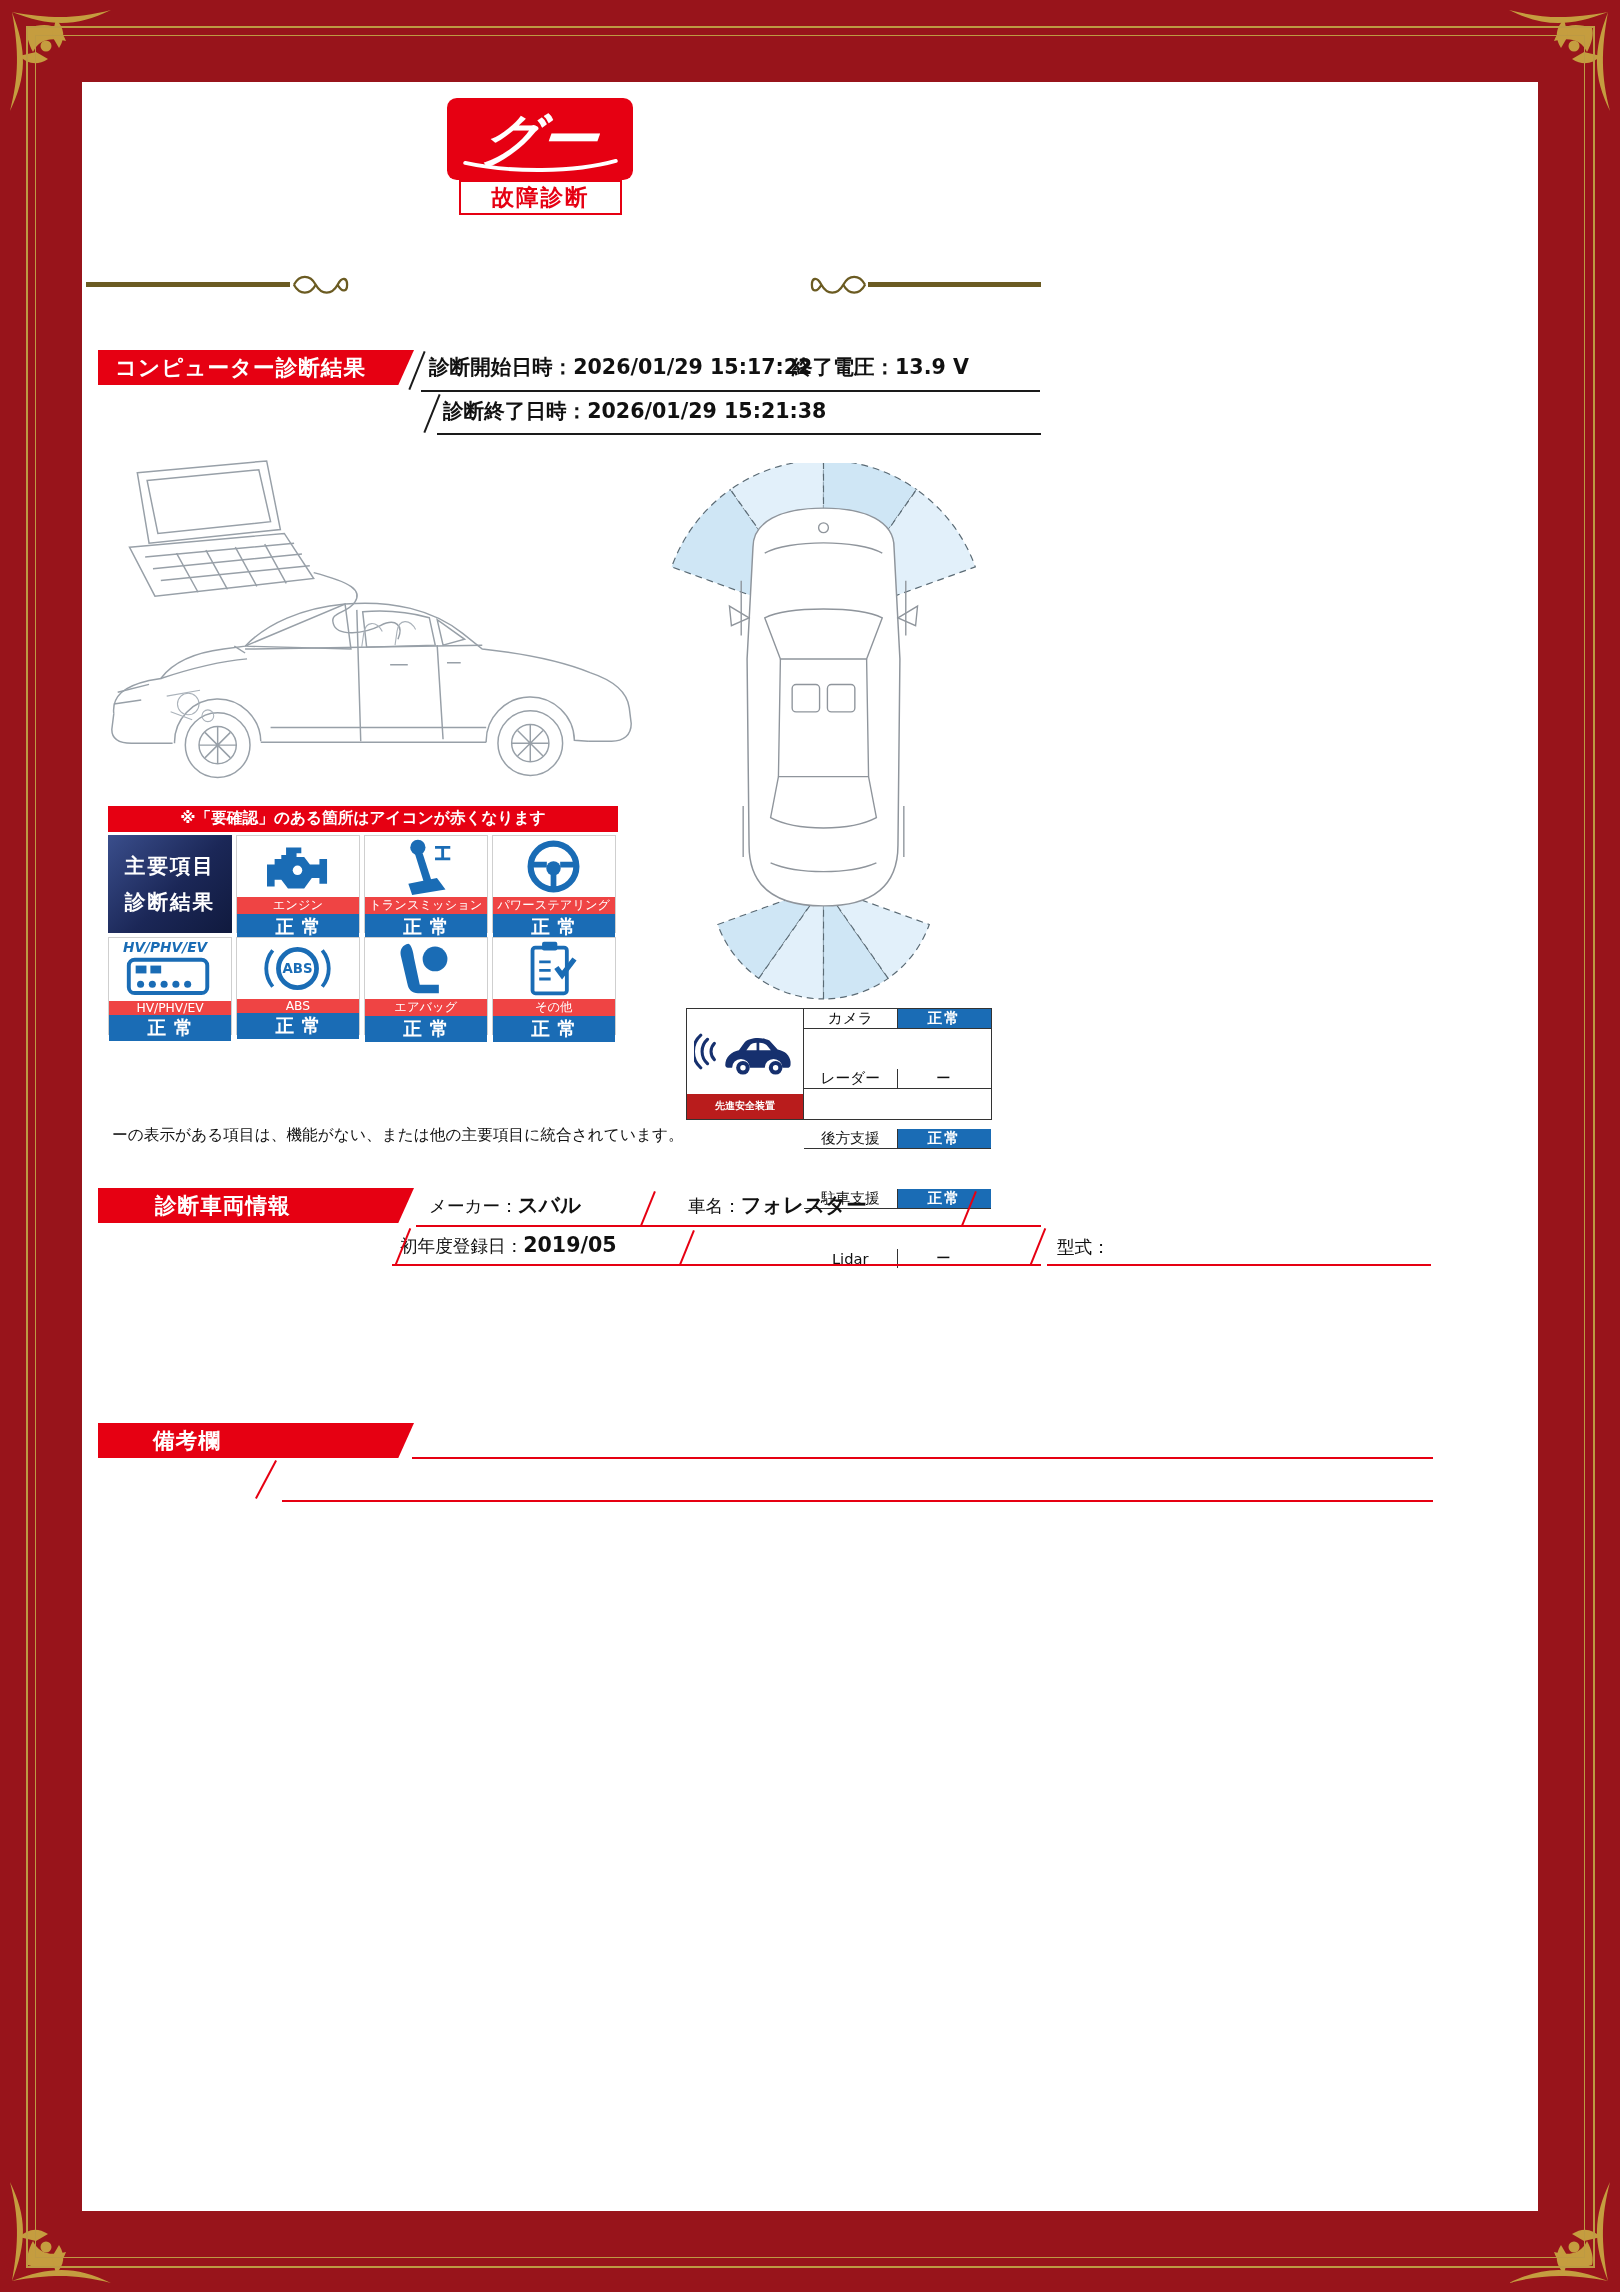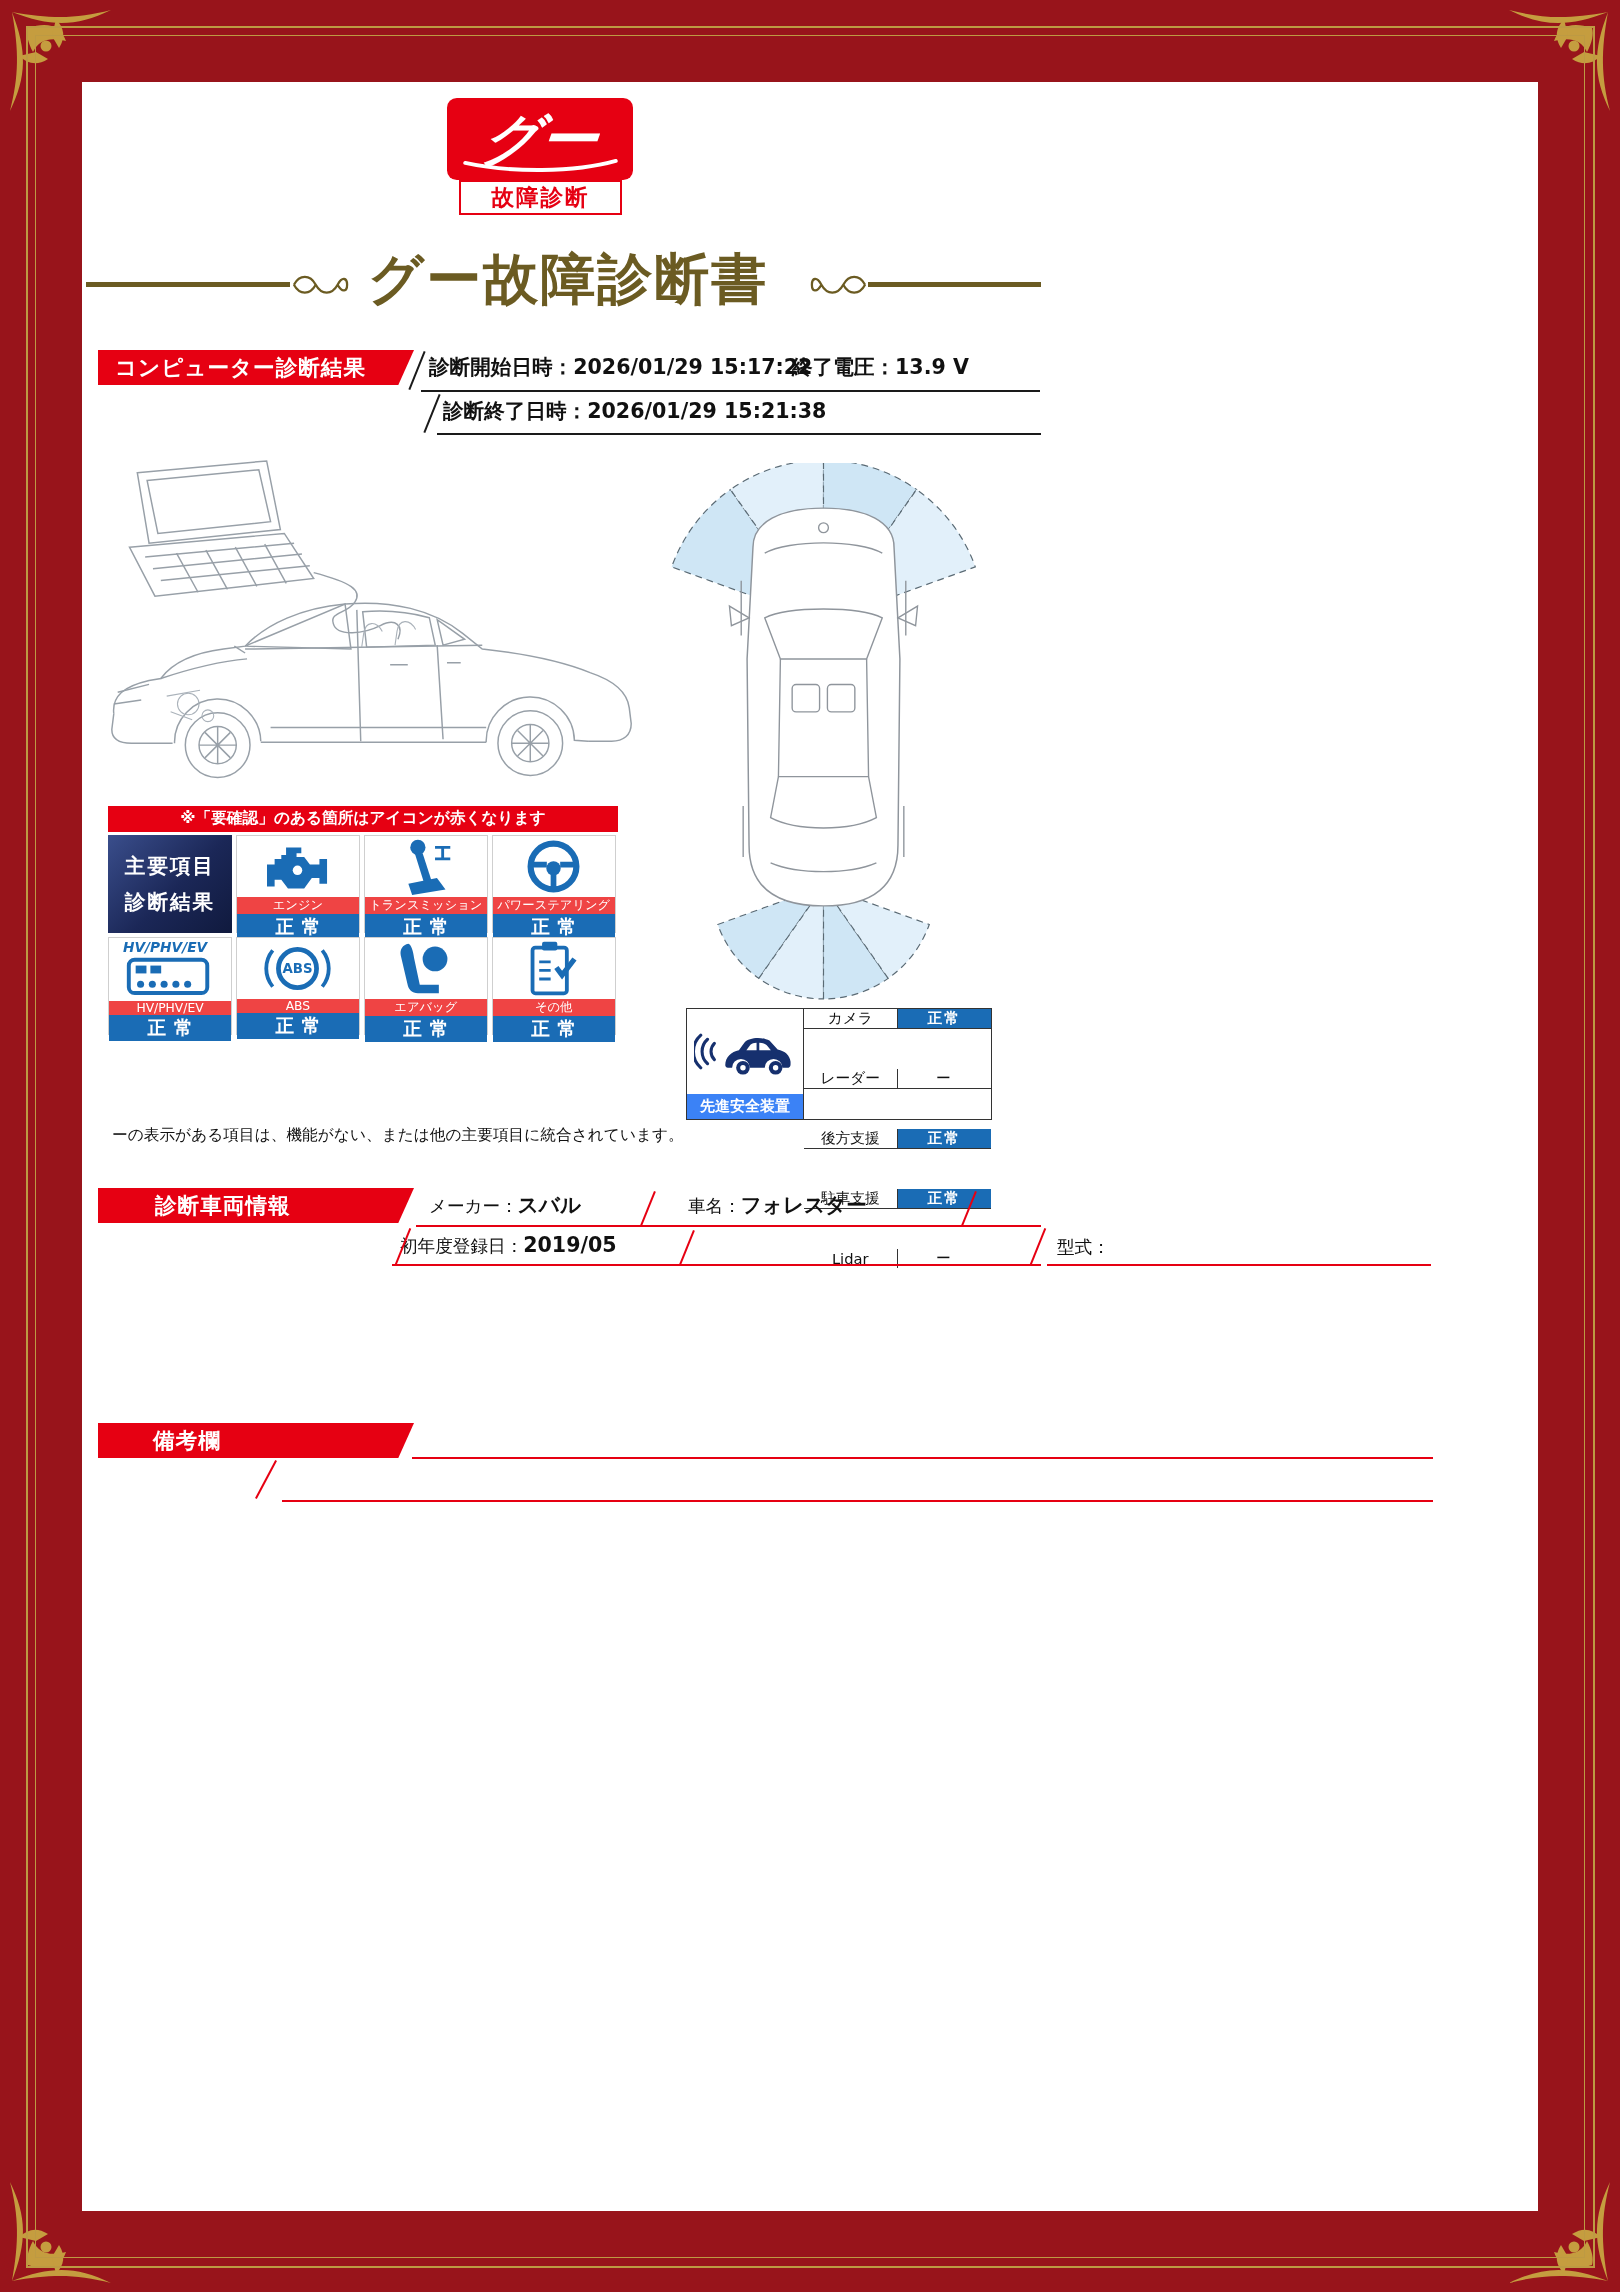--- a/index.html
+++ b/index.html
@@ -53,21 +53,21 @@
   .cell .icon-zone{flex:1;display:flex;align-items:center;justify-content:center;}
   .cell .label-bar{height:23.5px;background:#ef4444;color:#fff;font-size:12.3px;display:flex;align-items:center;justify-content:center;white-space:nowrap;}
   .cell .status-bar{height:29px;background:#1a6cb5;color:#fff;font-size:18.6px;font-weight:bold;display:flex;align-items:center;justify-content:center;letter-spacing:7.8px;padding-left:7.8px;box-sizing:border-box;}
   .cell.header-cell{background:linear-gradient(135deg,#3a4e8c 0%,#1b2757 55%,#101a3e 100%);border:none;color:#fff;display:flex;align-items:center;justify-content:center;flex-direction:column;gap:7.8px;font-size:20.6px;font-weight:bold;letter-spacing:2px;}
   .footnote{position:absolute;left:112px;top:1125px;font-size:15.7px;color:#111;}
 
   
   .safety{position:absolute;left:686px;top:1008px;width:306px;height:112px;border:1px solid #333;box-sizing:border-box;display:flex;background:#fff;}
   .safety-left{width:116px;display:flex;flex-direction:column;border-right:1px solid #333;}
   .safety-left .s-icon{flex:1;display:flex;align-items:center;justify-content:center;}
-  .safety-left .s-label{height:25.5px;background:#3b82f6;color:#fff;font-size:15px;font-weight:bold;display:flex;align-items:center;justify-content:center;}
+  .safety-left .s-label{height:25.5px;background:#b91c1c;color:#fff;font-size:10px;font-weight:bold;display:flex;align-items:center;justify-content:center;}
   .safety-table{flex:1;display:grid;grid-template-rows:repeat(5,1fr);gap:40px;}
   .safety-row{display:flex;border-bottom:1px solid #333;}
   .safety-row:last-child{border-bottom:none;}
   .safety-name{width:50%;display:flex;align-items:center;justify-content:center;font-size:14.7px;color:#111;border-right:1px solid #333;box-sizing:border-box;}
   .safety-status{width:50%;display:flex;align-items:center;justify-content:center;font-size:14.7px;font-weight:bold;background:#1a6cb5;color:#fff;letter-spacing:2px;}
   .safety-status.dash{background:#fff;color:#111;font-weight:normal;}
 
   
   .vlabel{position:absolute;font-size:17.6px;color:#111;line-height:33px;white-space:nowrap;}
   .vvalue{font-size:20.6px;font-weight:bold;color:#111;}
@@ -141,21 +141,20 @@
     <span>故障診断</span>
   </div>
 
   <div class="tline l"></div>
   <svg class="flourish l" viewBox="0 0 60 28">
     <g fill="none" stroke="#6b5b22" stroke-width="2.4">
       <path d="M2,14 C8,3 19,3 25,14 C31,25 42,25 48,14 C53,5 58,7 58,14 C58,21 53,23 48,14"></path>
       <path d="M25,14 C19,25 8,25 2,14"></path>
     </g>
   </svg>
-  <div class="doc-title">グー故障診断書</div>
   <svg class="flourish r" viewBox="0 0 60 28">
     <g fill="none" stroke="#6b5b22" stroke-width="2.4">
       <path d="M2,14 C8,3 19,3 25,14 C31,25 42,25 48,14 C53,5 58,7 58,14 C58,21 53,23 48,14"></path>
       <path d="M25,14 C19,25 8,25 2,14"></path>
     </g>
   </svg>
   <div class="tline r"></div>
 
   <div class="banner b1">コンピューター診断結果</div>
   <div class="dtext" style="left:429px;top:350px;">

